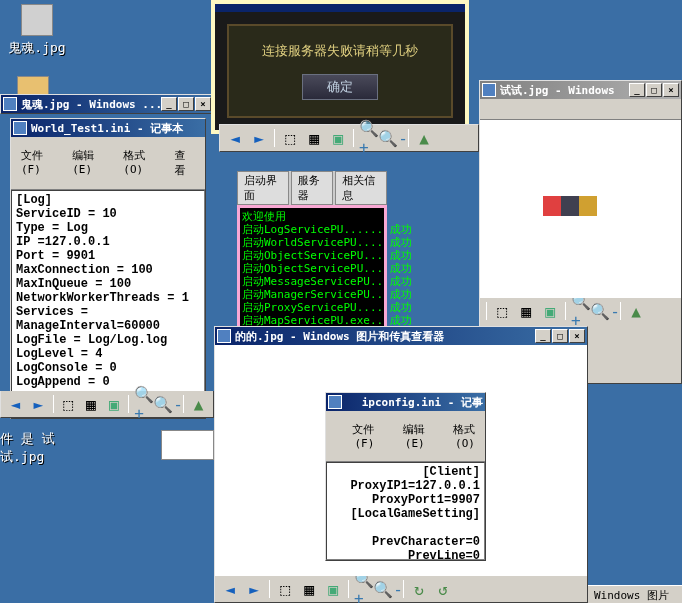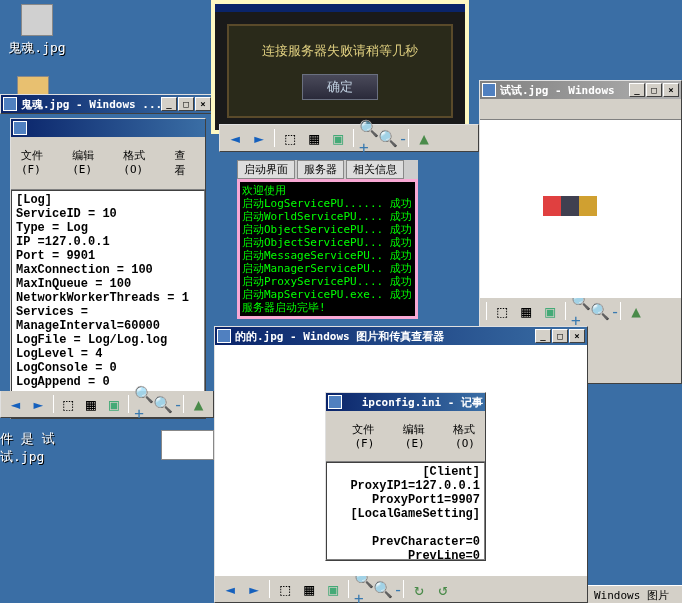--- a/index.html
+++ b/index.html
@@ -71,20 +71,21 @@
       <div class="tb-btn">_</div>
       <div class="tb-btn">□</div>
       <div class="tb-btn">×</div>
     </div>
   </div>
 </div>
 
 <div class="window" style="left:10px; top:118px; width:196px;">
   <div class="titlebar">
     <div class="tb-icon"></div>
+    <div class="tb-title">World_Test1.ini - 记事本</div>
   </div>
   <div class="menubar">
     <div class="menu-item">文件(F)</div>
     <div class="menu-item">编辑(E)</div>
     <div class="menu-item">格式(O)</div>
     <div class="menu-item">查看</div>
   </div>
   <div class="content-text" style="height:228px;">[Log]
 ServiceID = 10
 Type = Log
@@ -136,21 +137,21 @@
     <span class="tool-btn">▦</span>
     <span class="tool-btn i-tool">▣</span>
     <span class="tool-sep"></span>
     <span class="tool-btn i-zoom">🔍+</span>
     <span class="tool-btn i-zoom">🔍-</span>
     <span class="tool-sep"></span>
     <span class="tool-btn i-green">▲</span>
   </div>
 </div>
 
-<div style="position:absolute; left:237px; top:160px; width:181px;">
+<div style="position:absolute; left:237px; top:171px; width:150px;">
   <div class="console-tabs">
     <div class="console-tab">启动界面</div>
     <div class="console-tab">服务器</div>
     <div class="console-tab">相关信息</div>
   </div>
   <div class="console"><span>欢迎使用</span>
 <span>启动LogServicePU...... 成功</span>
 <span>启动WorldServicePU.... 成功</span>
 <span>启动ObjectServicePU... 成功</span>
 <span>启动ObjectServicePU... 成功</span>

